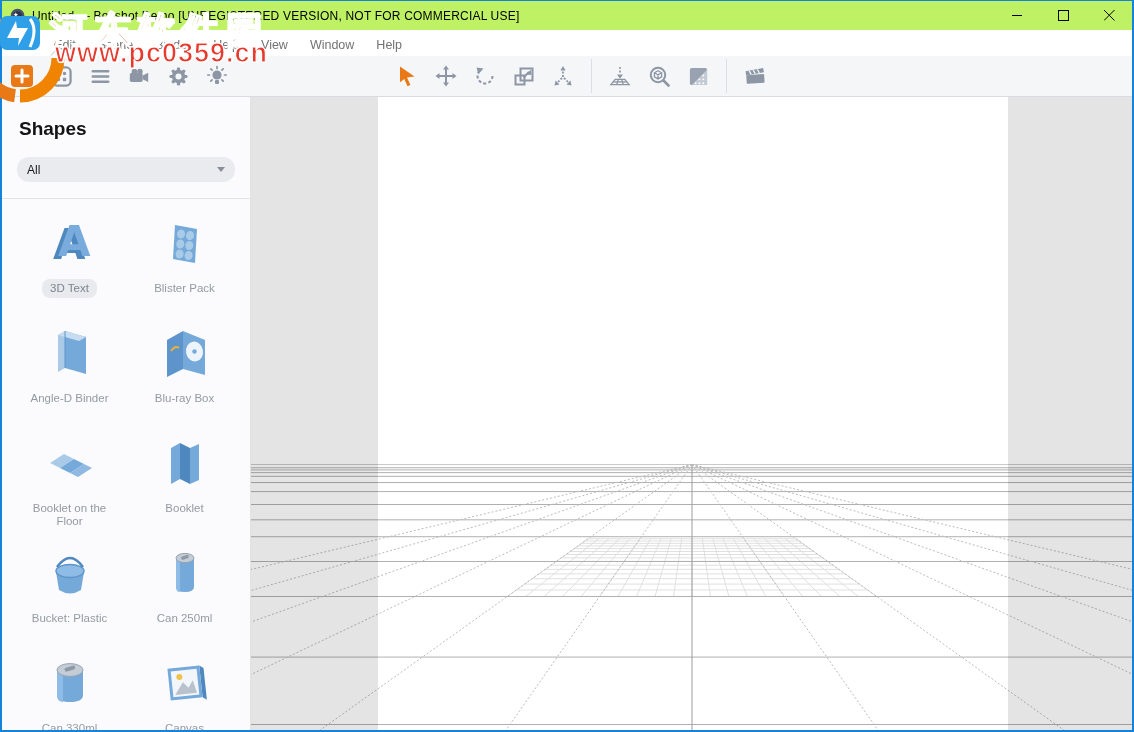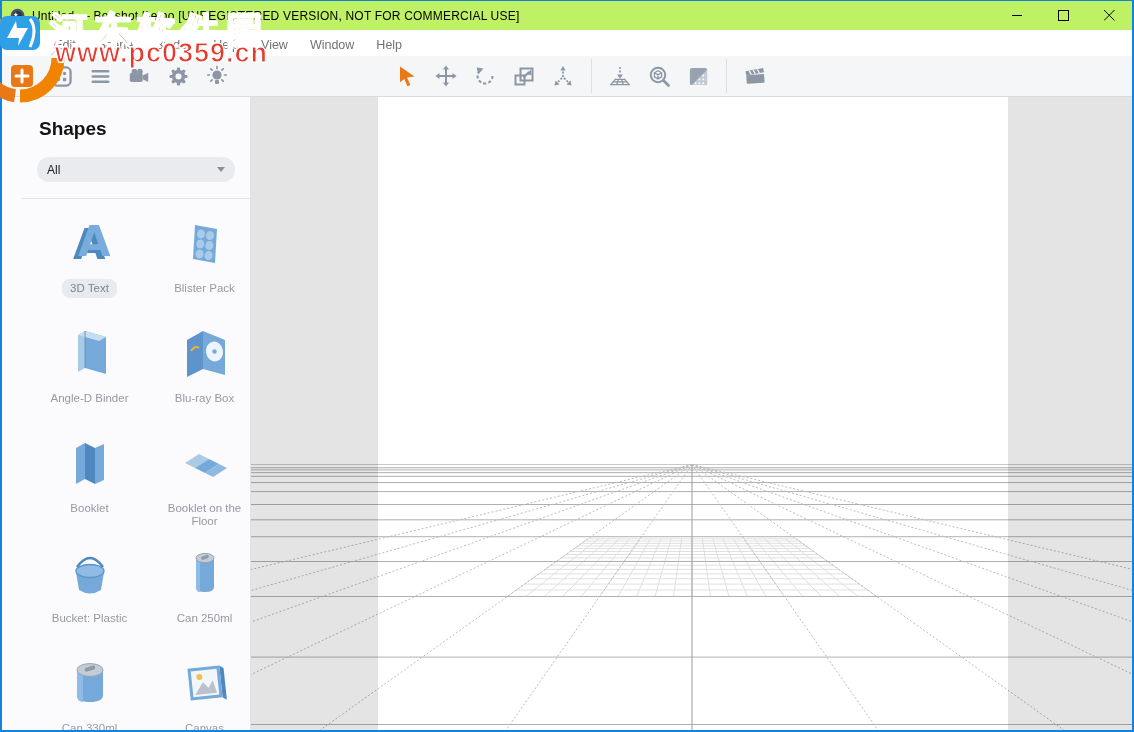--- a/index.html
+++ b/index.html
@@ -23,21 +23,21 @@
   
   .toolbar { position:absolute; left:2px; top:56px; right:2px; height:41px; background:#f5f6f8; border-bottom:1px solid #d8dbdf; display:flex; align-items:center; }
   .tb-icon { width:22px; height:22px; display:flex; align-items:center; justify-content:center; margin-left:17px; }
   .tb-icon svg { display:block; }
   .tb-plus { margin-left:9px; }
   .tb-sep { width:1px; height:34px; background:#dcdfe3; margin-left:17px; }
   .notch { position:absolute; left:51px; top:-7px; width:12px; height:12px; background:#fbfbfd; border-top:1px solid #d0d3d8; border-left:1px solid #d0d3d8; transform:rotate(45deg); }
 
   
   .main { position:absolute; left:2px; top:97px; right:2px; bottom:2px; display:flex; }
-  .panel { width:249px; background:#fbfbfd; position:relative; border-right:1px solid #e2e2e2;padding-left:20px; }
+  .panel { width:249px; background:#fbfbfd; position:relative; border-right:1px solid #e2e2e2; }
   .panel-title { font-size:19px; font-weight:bold; color:#141414; margin:21px 0 0 17px; }
   .dropdown { position:relative; margin:17px 15px 0 15px; height:25px; background:#e9ebef; border-radius:12px; display:flex; align-items:center; font-size:12px; color:#1a1a1a; }
   .dropdown span { margin-left:10px; }
   .dd-chevron { position:absolute; right:10px; top:10px; width:0; height:0; border-left:4px solid transparent; border-right:4px solid transparent; border-top:5px solid #8a8f97; }
   .panel-sep { height:1px; background:#e4e4e6; margin-top:16px; }
   .shape-grid { display:grid; grid-template-columns:115px 115px; grid-auto-rows:110px; padding:10px 0 0 10px; }
   .shape-item { display:flex; flex-direction:column; align-items:center; justify-content:flex-start; padding-top:6px; }
   .shape-icn { width:56px; height:56px; }
   .shape-label { margin-top:8px; font-size:11.5px; color:#949aa3; text-align:center; line-height:1.15; padding:3px 8px; border-radius:8px; }
   .shape-label.selected { background:#e8eaee; color:#7e858f; }
@@ -301,34 +301,34 @@
           <polygon points="26,6 48,15 48,50 26,44" fill="#74a9da"></polygon>
           <ellipse cx="37.5" cy="26.5" rx="8.5" ry="10" fill="#eef4fb" transform="rotate(-10 37.5 26.5)"></ellipse>
           <circle cx="37.5" cy="26.5" r="2.2" fill="#74a9da"></circle>
           <path d="M14,26 q4,-6 8,-3" stroke="#e8b23a" stroke-width="2" fill="none"></path>
         </svg>
         <span class="shape-label">Blu-ray Box</span>
       </div>
 
       <div class="shape-item">
         <svg class="shape-icn" viewBox="0 0 56 56">
+          <polygon points="8,28 22,19 32,24 18,33" fill="#a9cbe8"></polygon>
+          <polygon points="18,33 32,24 42,29 28,38" fill="#74a9da"></polygon>
+          <polygon points="28,38 42,29 50,33 36,42" fill="#8fb9e2"></polygon>
+        </svg>
+        <span class="shape-label">Booklet on the Floor</span>
+      </div>
+
+      <div class="shape-item">
+        <svg class="shape-icn" viewBox="0 0 56 56">
           <polygon points="14,13 23,8 23,44 14,49" fill="#74a9da"></polygon>
           <polygon points="23,8 33,13 33,49 23,44" fill="#4f88bf"></polygon>
           <polygon points="33,13 42,9 42,45 33,49" fill="#74a9da"></polygon>
         </svg>
         <span class="shape-label">Booklet</span>
-      </div>
-
-      <div class="shape-item">
-        <svg class="shape-icn" viewBox="0 0 56 56">
-          <polygon points="8,28 22,19 32,24 18,33" fill="#a9cbe8"></polygon>
-          <polygon points="18,33 32,24 42,29 28,38" fill="#74a9da"></polygon>
-          <polygon points="28,38 42,29 50,33 36,42" fill="#8fb9e2"></polygon>
-        </svg>
-        <span class="shape-label">Booklet on the Floor</span>
       </div>
 
       <div class="shape-item">
         <svg class="shape-icn" viewBox="0 0 56 56">
           <path d="M15,22 q13,-18 26,0" fill="none" stroke="#4f88bf" stroke-width="2.4"></path>
           <path d="M14,27 L17,45 q11,7 22,0 L42,27 Z" fill="#74a9da"></path>
           <ellipse cx="28" cy="26" rx="14" ry="6.5" fill="#8fbce6" stroke="#5d94c9" stroke-width="1.4"></ellipse>
         </svg>
         <span class="shape-label">Bucket: Plastic</span>
       </div>

